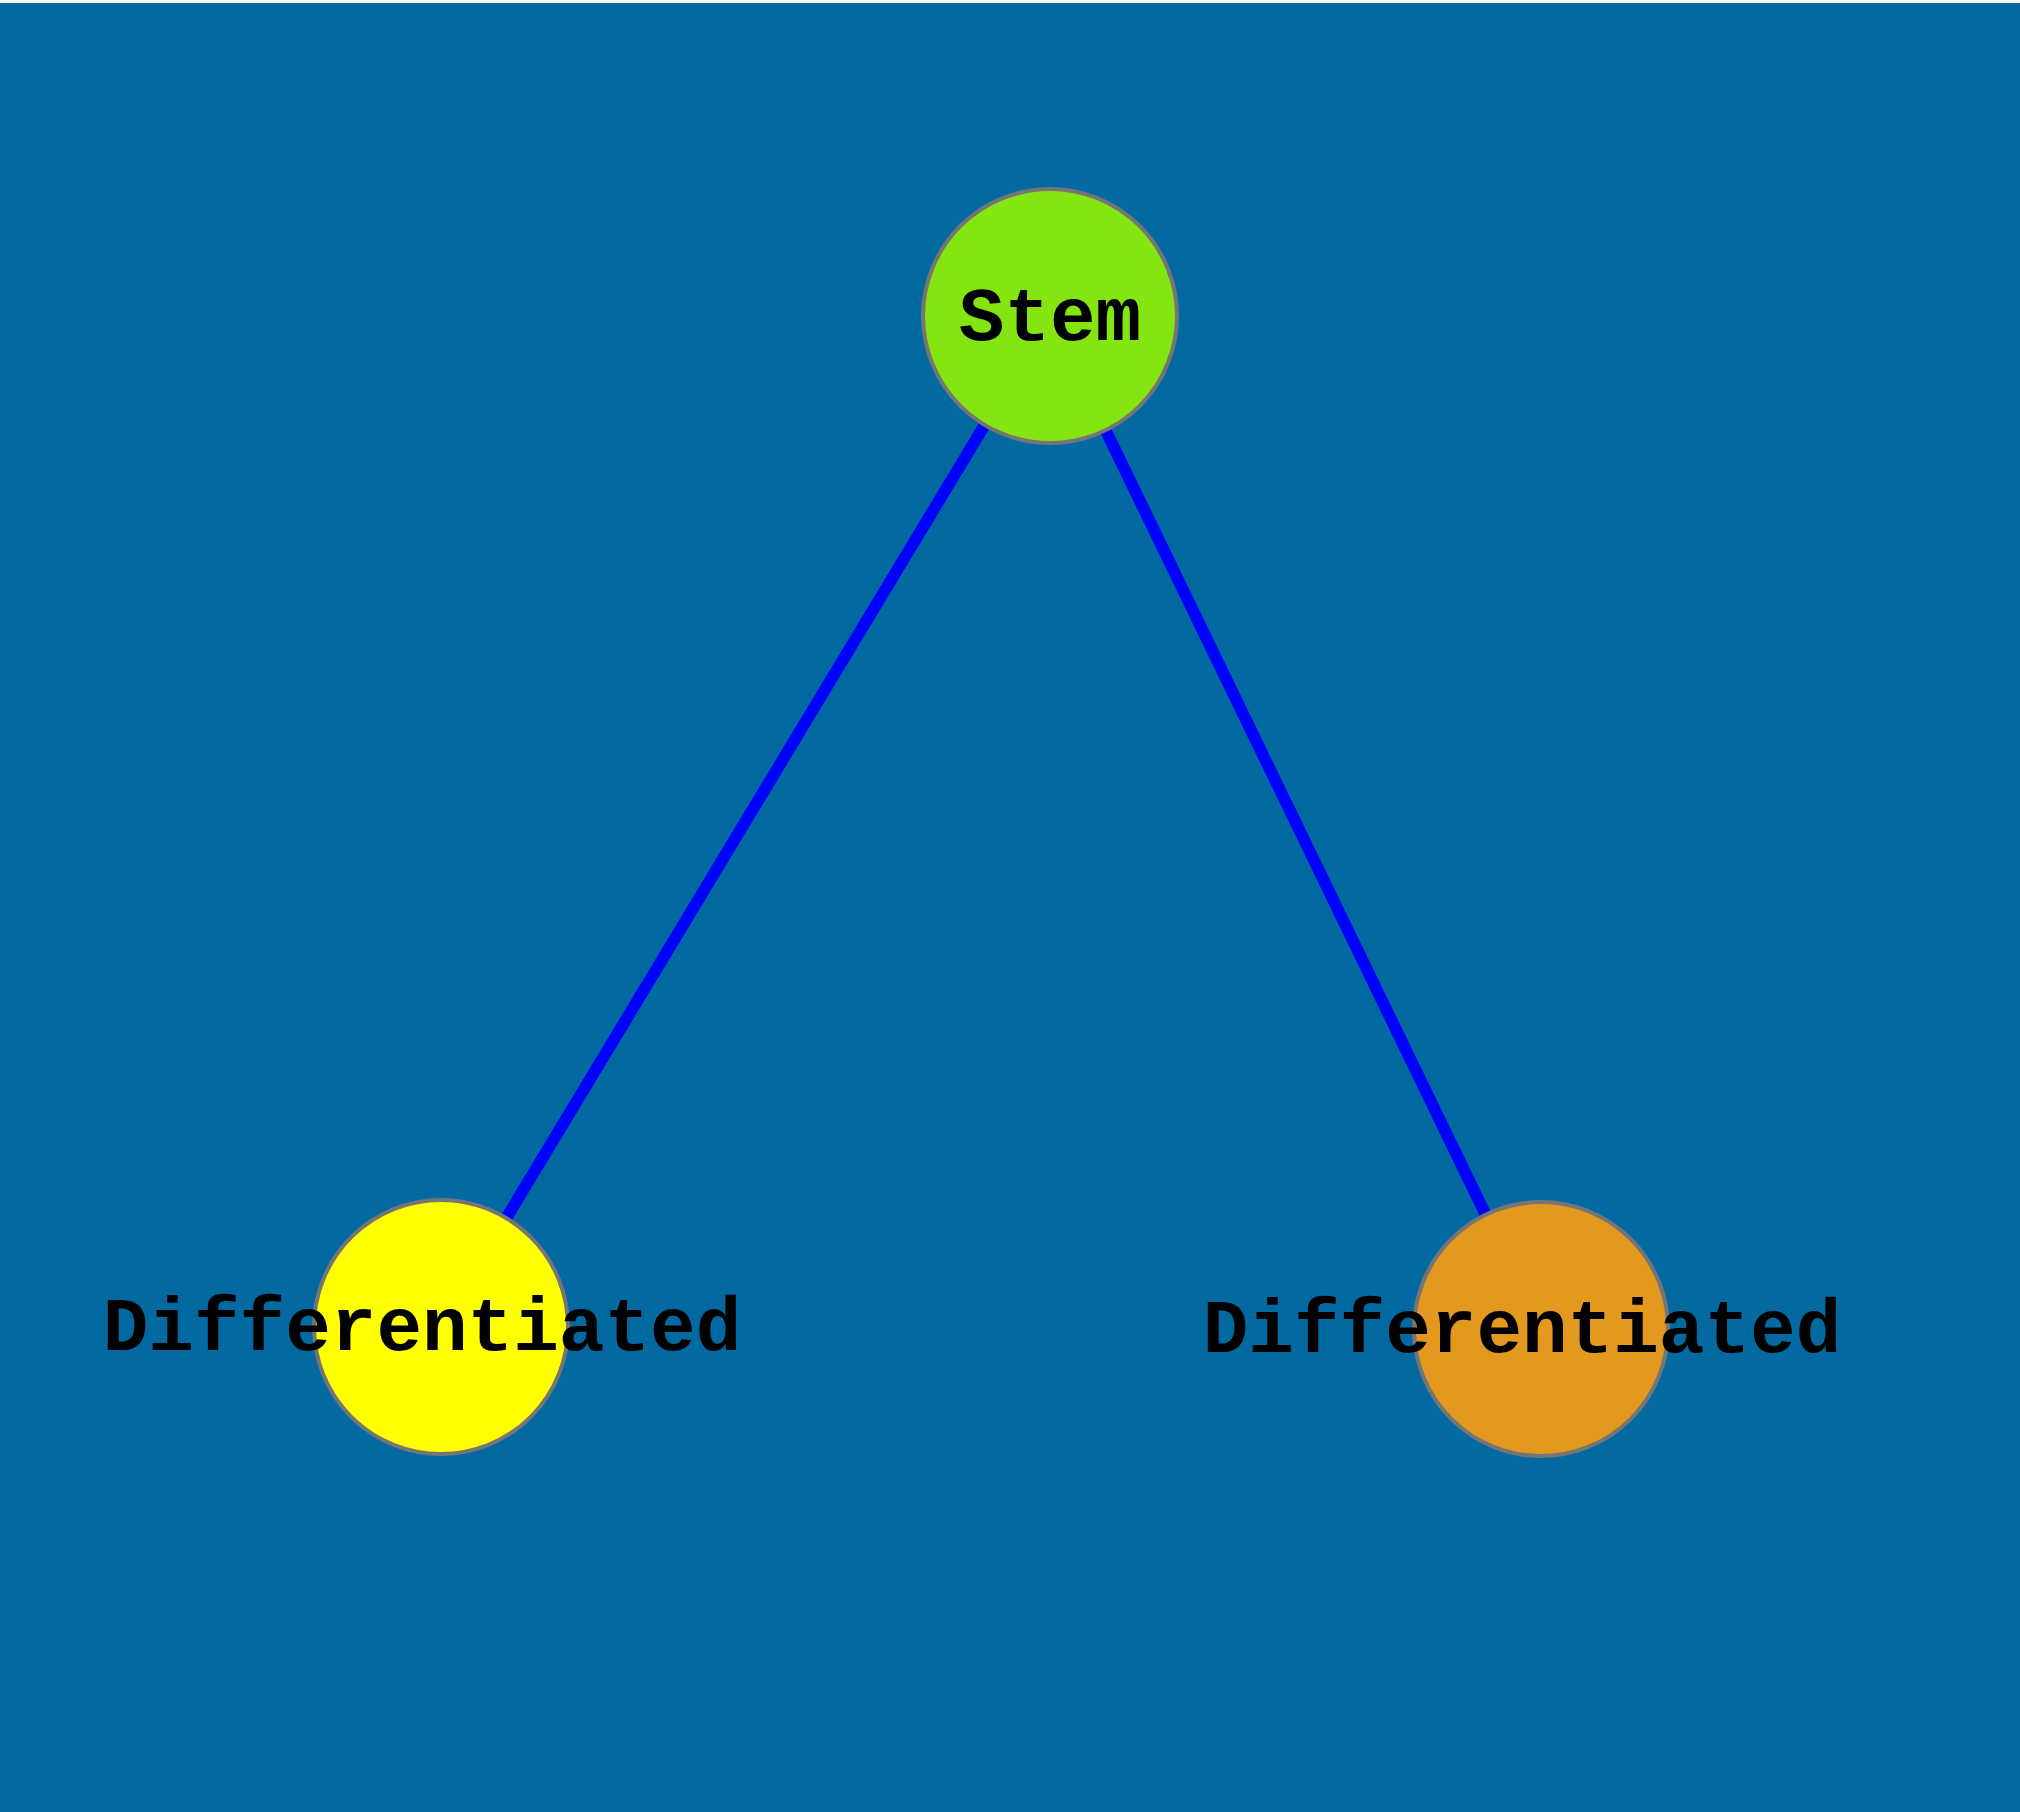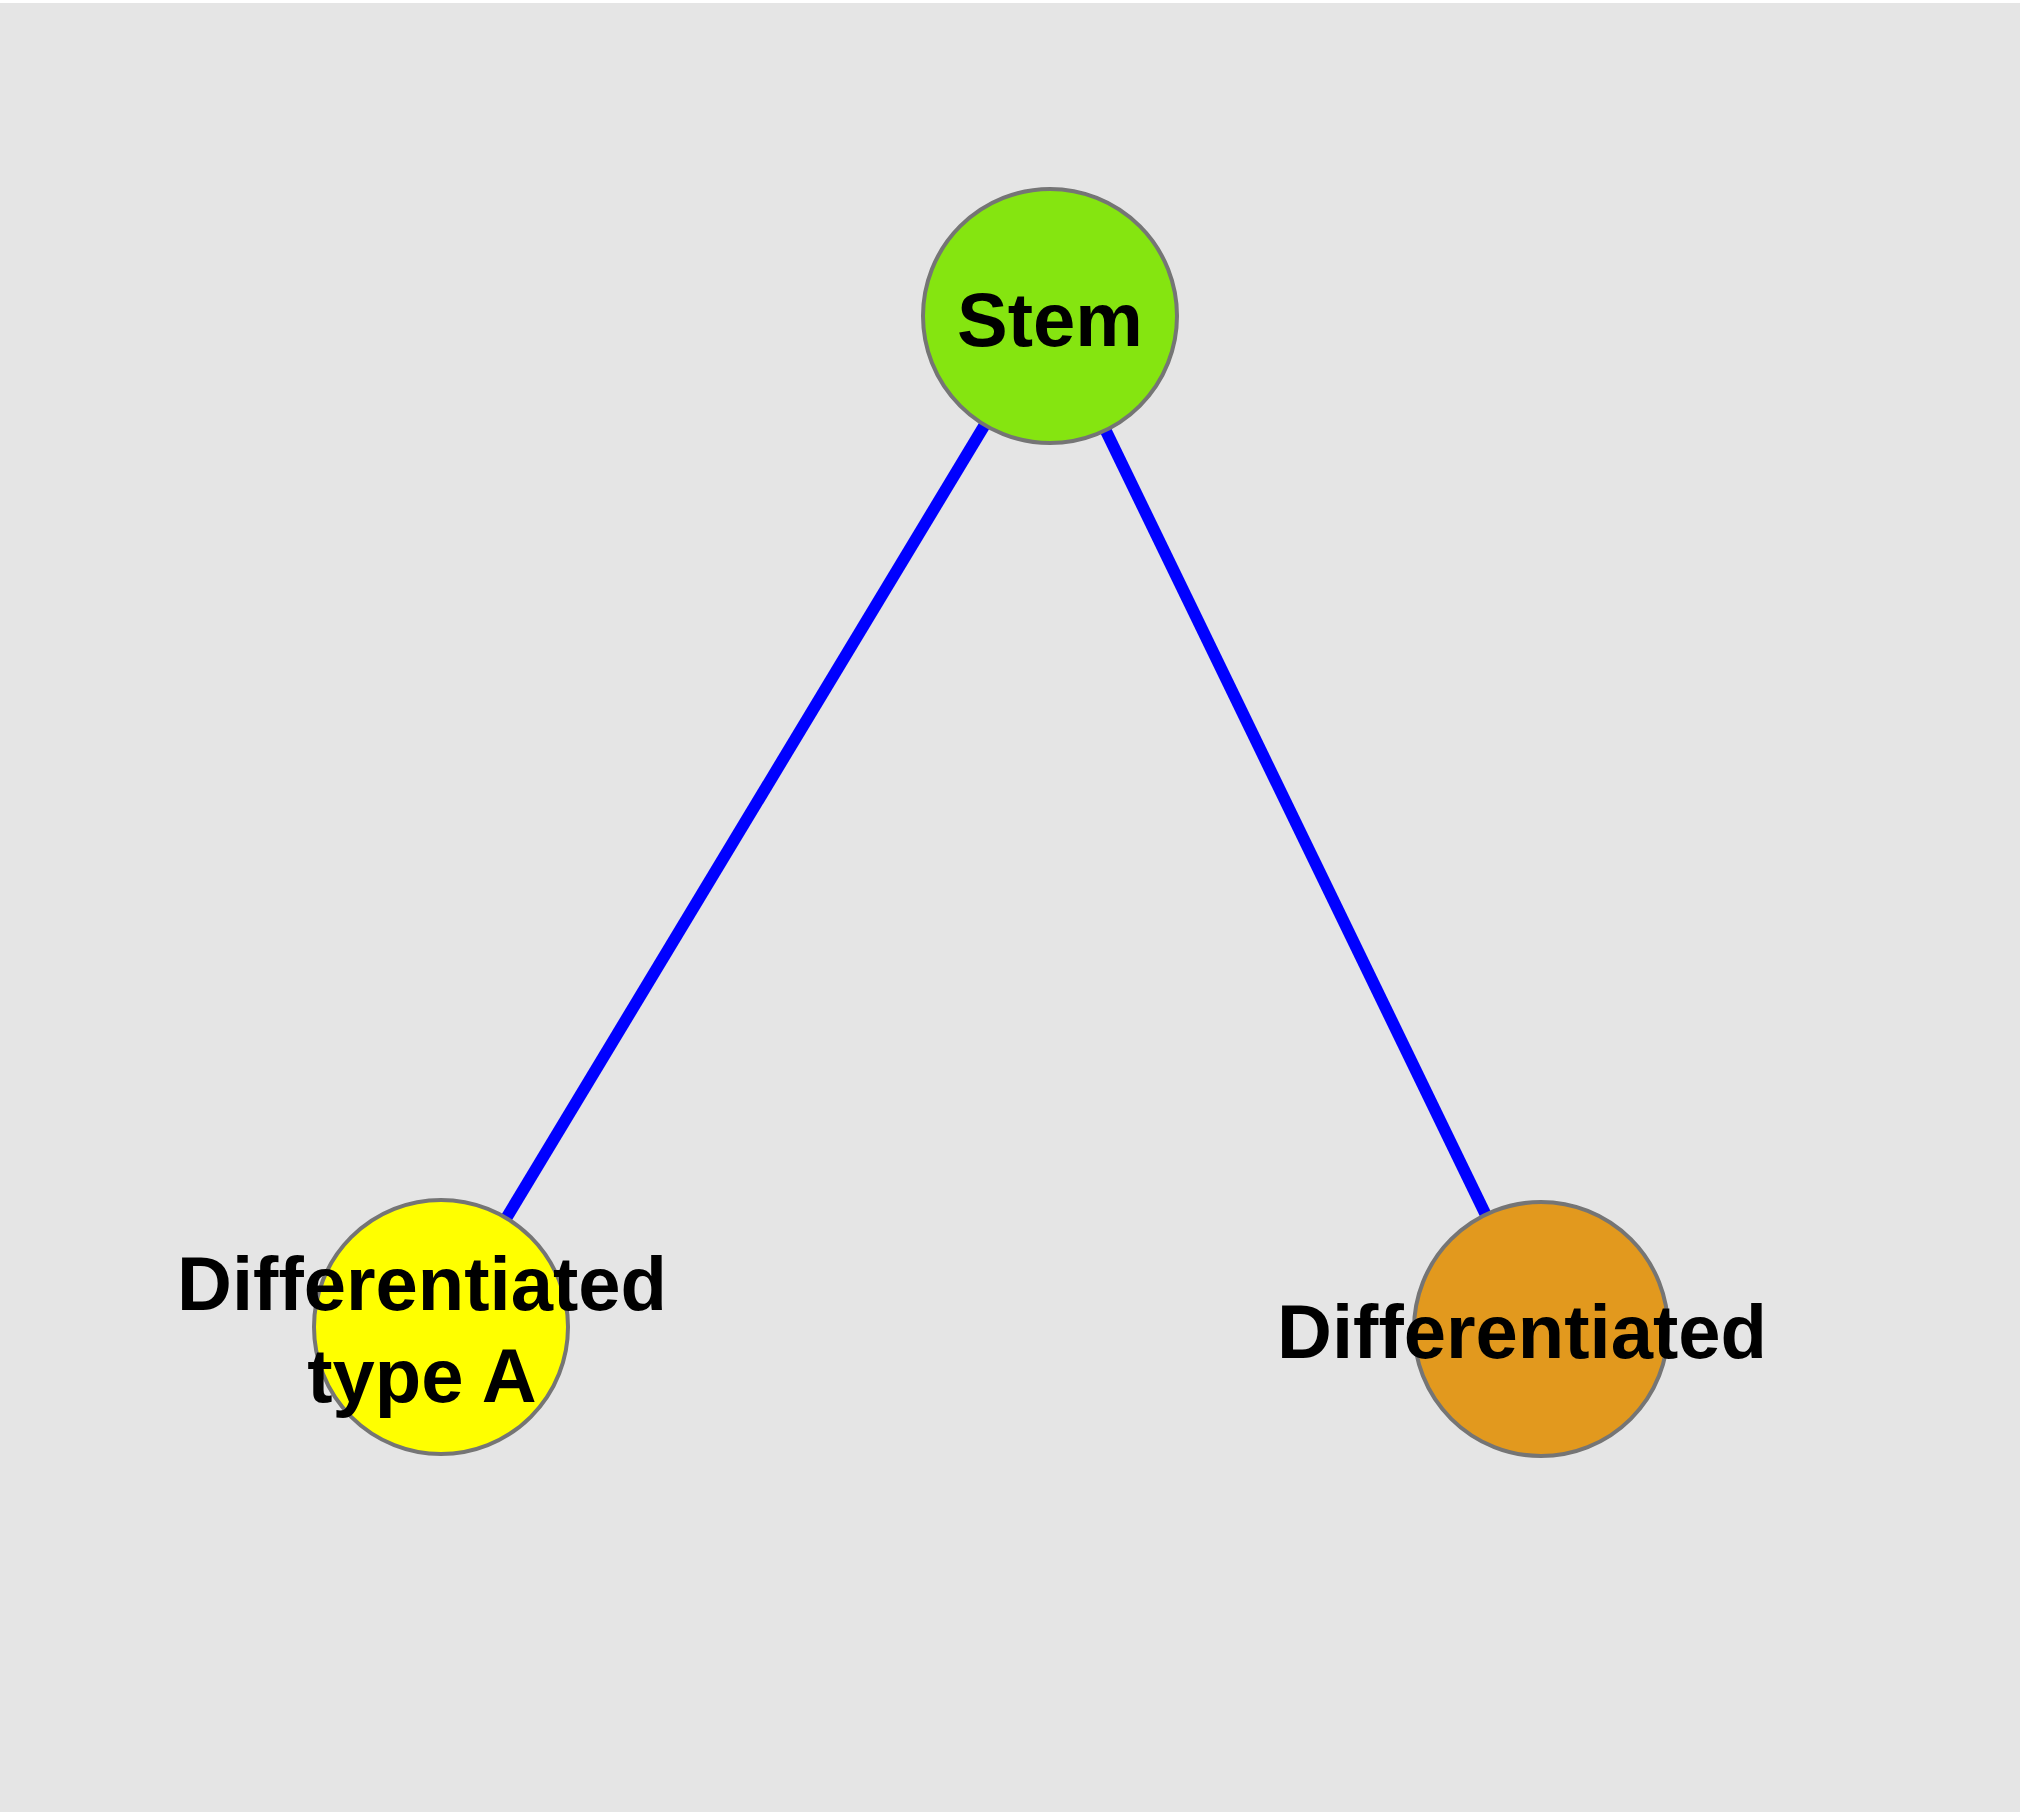--- a/index.html
+++ b/index.html
@@ -55,42 +55,41 @@
     z-index: 3;
   }
   .label-stem { left: 1050px; top: 320px; }
   .label-a    { left: 422px;  top: 1330px; }
   .label-b    { left: 1522px; top: 1332px; }
   .label-line { display: block; }
 </style>
 </head>
 <body>
 
-<div class="canvas" style="background-color: #e5e5e5;">
+<div class="canvas" style="background-color: #0369a1; font-family: Liberation Mono, monospace;">
 
   <div class="top-strip" style="background-color: rgb(255, 255, 255);"></div>
 
   <svg class="edges" viewBox="0 0 2384 2138">
     <line class="edge" x1="1239" y1="373" x2="520" y2="1565" style="stroke: rgb(0, 0, 255);"></line>
     <line class="edge" x1="1239" y1="373" x2="1818" y2="1568" style="stroke: rgb(0, 0, 255);"></line>
   </svg>
 
   <div class="node node-stem" style="background-color: rgb(133, 229, 16); border-color: rgb(117, 117, 117);"></div>
 
   <div class="node node-a" style="background-color: rgb(255, 255, 0); border-color: rgb(117, 117, 117);"></div>
 
   <div class="node node-b" style="background-color: rgb(226, 153, 30); border-color: rgb(117, 117, 117);"></div>
 
   <div class="label label-stem" style="color: rgb(0, 0, 0);">
     <span class="label-line">Stem</span>
   </div>
 
   <div class="label label-a" style="color: rgb(0, 0, 0);">
     <span class="label-line">Differentiated</span>
-    <span class="label-line">type A</span>
   </div>
 
   <div class="label label-b" style="color: rgb(0, 0, 0);">
     <span class="label-line">Differentiated</span>
   </div>
 
 </div>
 
 
 </body></html>

